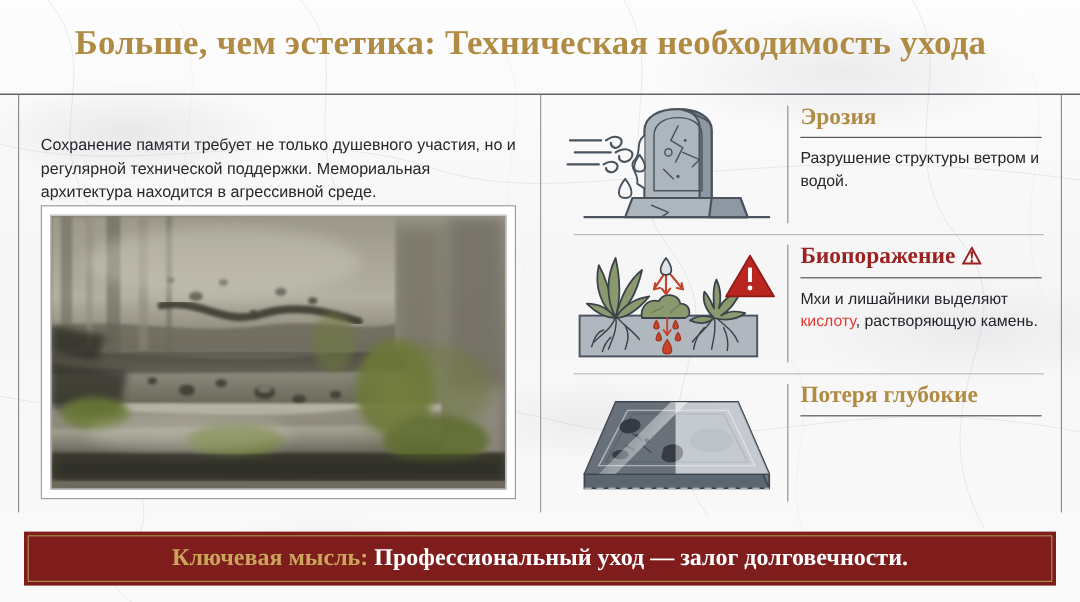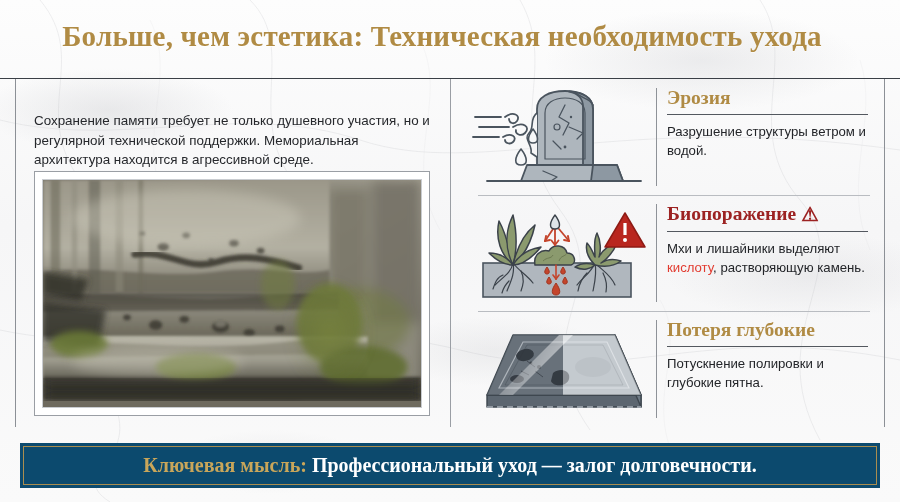--- a/index.html
+++ b/index.html
@@ -116,21 +116,21 @@
   }
   .card-desc{
     margin-top:8px;
     font-size:13.2px;line-height:18.6px;color:#232529;
   }
   .hl-red{color:#e23b30;}
 
   
   .footer{
     position:absolute;left:20px;top:443px;width:860px;height:45px;
-    background:#0c4a6e;
+    background:#7f1d1d;
     box-sizing:border-box;
     padding:3px;
   }
   .footer-inner{
     width:100%;height:100%;
     border:1px solid #a98d4f;
     box-sizing:border-box;
     display:flex;align-items:center;justify-content:center;
   }
   .footer-text{
@@ -488,23 +488,20 @@
             <rect x="98" y="0" width="110" height="108" fill="#ffffff" opacity="0.42"></rect>
           </g>
 
           <path d="M22 92 L176 92" stroke="#aab2ba" stroke-width="1.4" stroke-dasharray="6 4" fill="none"></path>
         </svg>
       </div>
       <div class="vrule"></div>
       <div class="card-body">
         <div class="card-title">Потеря глубокие</div>
         <div class="title-rule"></div>
-        <div class="card-desc">
-          <span>Потускнение полировки и глубокие пятна.</span>
-        </div>
       </div>
     </div>
   </div>
 
   <div class="footer">
     <div class="footer-inner">
       <div class="footer-text"><span class="key">Ключевая мысль:</span><span> Профессиональный уход — залог долговечности.</span></div>
     </div>
   </div>
 

